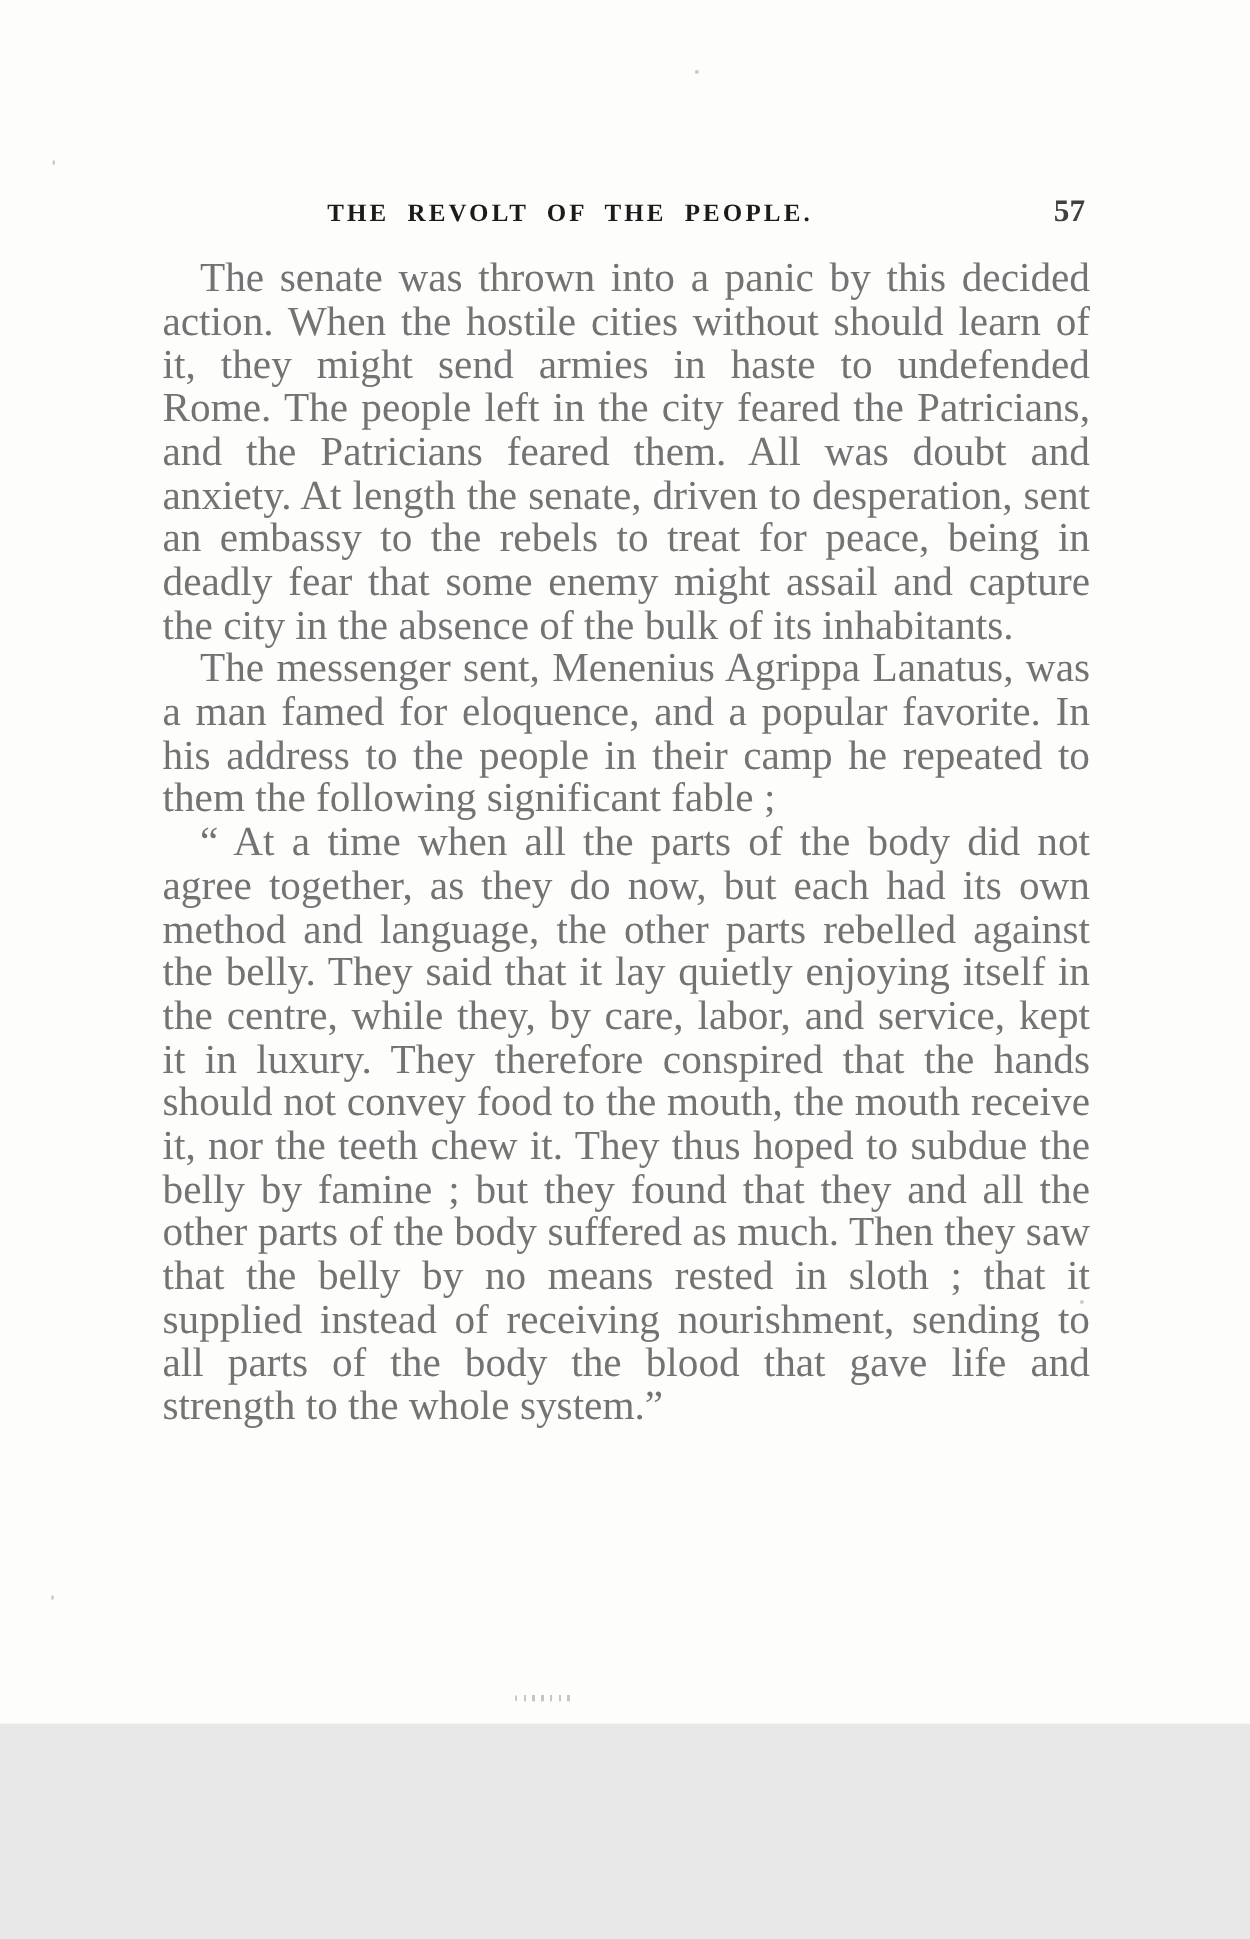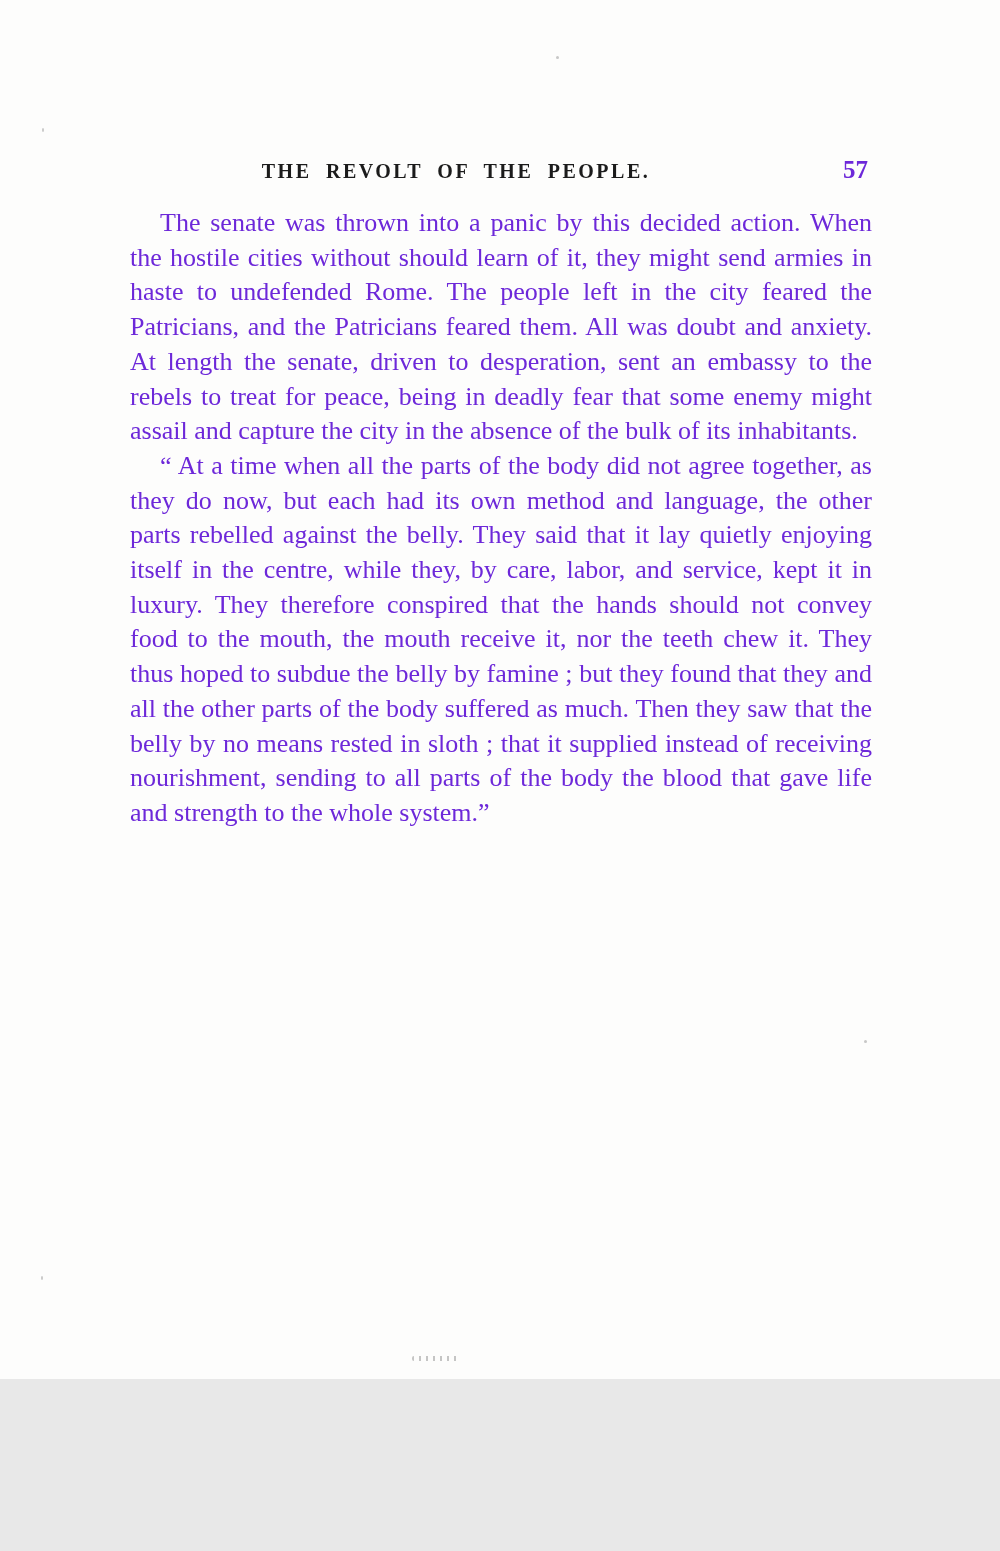--- a/index.html
+++ b/index.html
@@ -40,29 +40,29 @@
     word-spacing: 7px;
     color: #1b1b1b;
     top: 4px;
   }
   .page-number {
     position: absolute;
     right: 4px;
     top: 0;
     font-size: 25px;
     font-weight: bold;
-    color: #6d28d9;
+    color: #404040;
   }
   .body-text p {
     margin: 0;
-    font-size: 26px;
+    font-size: 33px;
     line-height: 34.7px;
     text-align: justify;
     text-indent: 30px;
-    color: #6d28d9;
+    color: #737373;
   }
   .body-text p.continued {
     text-align-last: justify;
   }
   .artifact {
     position: absolute;
     background: #9a9a9a;
     border-radius: 50%;
     opacity: 0.55;
   }
@@ -91,17 +91,18 @@
 
   <div class="content">
 
     <div class="running-header">
       <div class="running-title">THE REVOLT OF THE PEOPLE.</div>
       <div class="page-number">57</div>
     </div>
 
     <div class="body-text">
       <p>The senate was thrown into a panic by this decided action.  When the hostile cities without should learn of it, they might send armies in haste to undefended Rome.  The people left in the city feared the Patricians, and the Patricians feared them. All was doubt and anxiety.  At length the senate, driven to desperation, sent an embassy to the rebels to treat for peace, being in deadly fear that some enemy might assail and capture the city in the absence of the bulk of its inhabitants.</p>
+      <p>The messenger sent, Menenius Agrippa Lanatus, was a man famed for eloquence, and a popular favorite.  In his address to the people in their camp he repeated to them the following significant fable ;</p>
       <p>“ At a time when all the parts of the body did not agree together, as they do now, but each had its own method and language, the other parts rebelled against the belly.  They said that it lay quietly enjoying itself in the centre, while they, by care, labor, and service, kept it in luxury.  They therefore conspired that the hands should not convey food to the mouth, the mouth receive it, nor the teeth chew it.  They thus hoped to subdue the belly by famine ; but they found that they and all the other parts of the body suffered as much.  Then they saw that the belly by no means rested in sloth ; that it supplied instead of receiving nourishment, sending to all parts of the body the blood that gave life and strength to the whole system.”</p>
     </div>
 
   </div>
 </div>
 
 </body></html>

